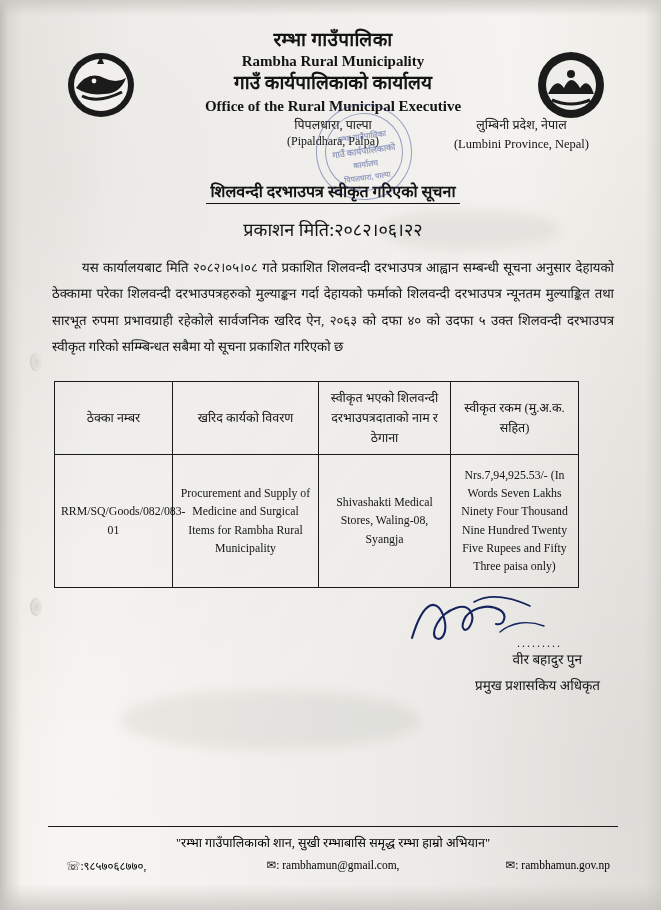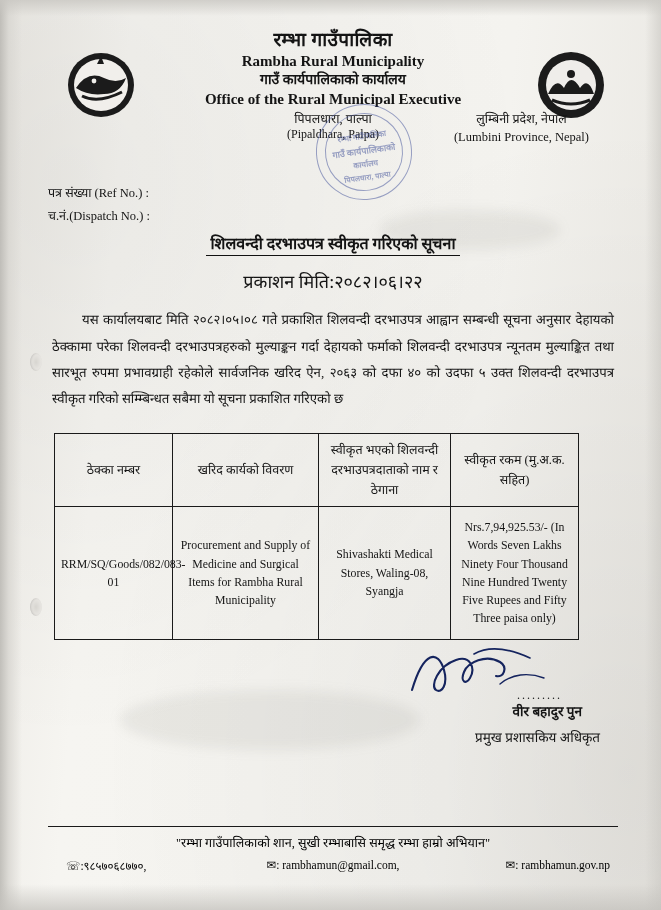--- a/index.html
+++ b/index.html
@@ -87,21 +87,21 @@
     font-weight: bold;
     letter-spacing: 0.4px;
     line-height: 1.25;
   }
   .h-en-1 {
     font-size: 15px;
     font-weight: bold;
     line-height: 1.3;
   }
   .h-np-2 {
-    font-size: 14px;
+    font-size: 19px;
     font-weight: bold;
     line-height: 1.3;
     font-family: Liberation Serif, serif;
   }
   .h-en-2 {
     font-size: 15px;
     font-weight: bold;
     line-height: 1.35;
   }
   .h-place-row {
@@ -255,21 +255,20 @@
     top: 44px;
     font-size: 12px;
     letter-spacing: 2px;
     color: #222;
   }
   .sig-name {
     position: absolute;
     right: 36px;
     top: 58px;
     font-size: 13.5px;
-    font-weight: bold;
   }
   .sig-post {
     position: absolute;
     right: 18px;
     top: 84px;
     font-size: 13.5px;
   }
 
   
   .footer {
@@ -380,24 +379,20 @@
       <div class="stamp">
         <div class="ring"></div>
         <div class="ring2"></div>
         <div class="stamp-text stamp-t1">रम्भा गाउँपालिका</div>
         <div class="stamp-text stamp-t2">गाउँ कार्यपालिकाको</div>
         <div class="stamp-text stamp-t3">कार्यालय</div>
         <div class="stamp-text stamp-t4">पिपलधारा, पाल्पा</div>
       </div>
     </div>
 
-    <div class="refs">
-      <div>पत्र संख्या (Ref No.) :</div>
-      <div>च.नं.(Dispatch No.) :</div>
-    </div>
 
     <div class="subject">
       <span class="subject-inner">शिलवन्दी दरभाउपत्र स्वीकृत गरिएको सूचना</span>
     </div>
 
     <div class="pub-date">प्रकाशन मिति:२०८२।०६।२२</div>
 
     <div class="body-para">यस कार्यालयबाट मिति २०८२।०५।०८ गते प्रकाशित शिलवन्दी दरभाउपत्र आह्वान सम्बन्धी सूचना अनुसार देहायको ठेक्कामा परेका शिलवन्दी दरभाउपत्रहरुको मुल्याङ्कन गर्दा देहायको फर्माको शिलवन्दी दरभाउपत्र न्यूनतम मुल्याङ्कित तथा सारभूत रुपमा प्रभावग्राही रहेकोले सार्वजनिक खरिद ऐन, २०६३ को दफा ४० को उदफा ५ उक्त शिलवन्दी दरभाउपत्र स्वीकृत गरिको सम्म्बिन्धत सबैमा यो सूचना प्रकाशित गरिएको छ</div>
 
     <table class="notice-table">

